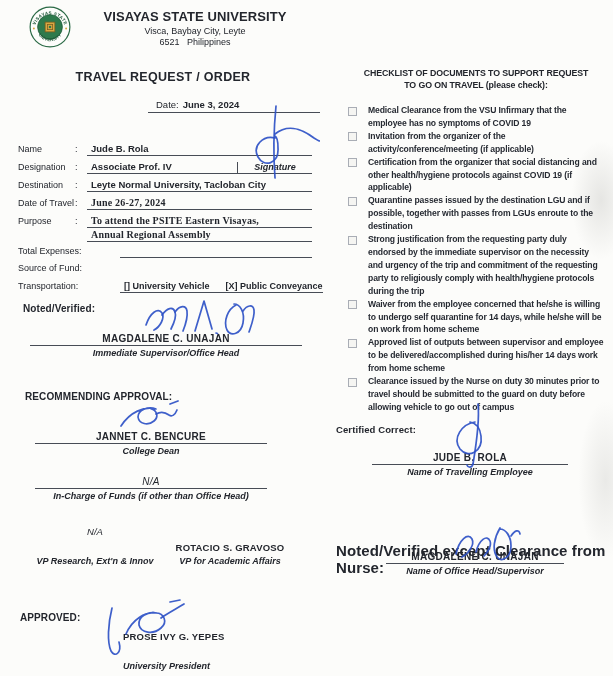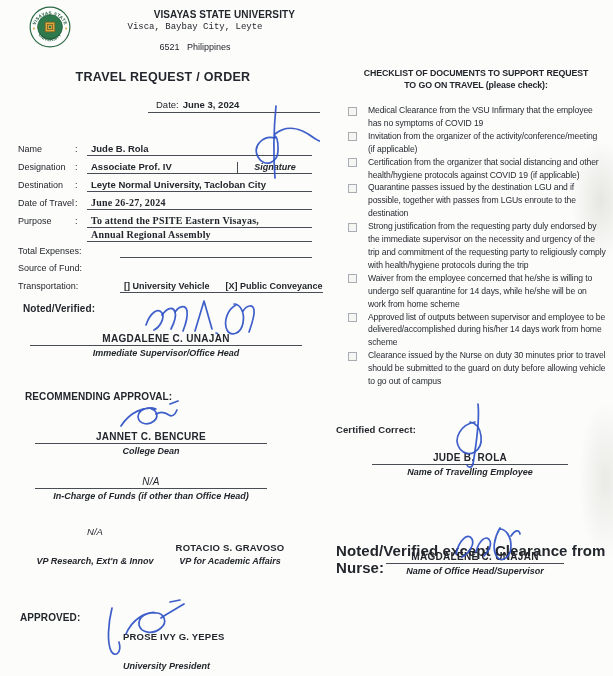--- a/index.html
+++ b/index.html
@@ -5,23 +5,23 @@
   html,body { margin:0; padding:0; background:#e8e8e6; }
   .page {
     position:relative; width:613px; height:676px; margin:0 auto;
     background:#fcfcfa; overflow:hidden;
     font-family:"Liberation Sans", sans-serif; color:#23262d;
   }
   .smudge { position:absolute; pointer-events:none; }
   
   .seal { position:absolute; left:28px; top:6px; }
   .univ-head { position:absolute; left:95px; top:9px; width:200px; text-align:center; }
-  .univ-name { font-weight:bold; font-size:10px; letter-spacing:0.1px;text-align:right; }
-  .univ-addr { font-size:9px; margin-top:2px;font-family:Liberation Mono, monospace; }
-  .univ-addr2 { font-size:9px; margin-top:10px; white-space:pre; }
+  .univ-name { font-weight:bold; font-size:13px; letter-spacing:0.1px; }
+  .univ-addr { font-size:9px; margin-top:2px; }
+  .univ-addr2 { font-size:9px; margin-top:1px; white-space:pre; }
   .form-title { position:absolute; left:63px; top:70px; width:200px; text-align:center;
     font-weight:bold; font-size:12.5px; letter-spacing:0.3px; }
   
   .date-row { position:absolute; left:148px; top:99px; width:164px;
     border-bottom:1.2px solid #474c55; padding-bottom:2px; padding-left:8px; font-size:9.5px; }
   .date-row .lbl { font-weight:normal; }
   .date-row .val { font-weight:bold; margin-left:4px; }
   
   .rows { position:absolute; left:18px; top:138px; width:294px; }
   .frow { display:flex; align-items:flex-end; height:18px; }
@@ -52,21 +52,21 @@
   .plain .nm { font-weight:bold; font-size:9.5px; letter-spacing:0.2px; }
   .plain .tt { font-style:italic; font-weight:bold; font-size:9px; }
   .plain .na { font-style:italic; font-size:9.5px; }
   
   .cl-title { position:absolute; left:348px; top:68px; width:256px; text-align:center;
     font-weight:bold; font-size:8.8px; line-height:11.5px; letter-spacing:-0.1px; }
   .cl-list { position:absolute; left:348px; top:104px; width:258px; }
   .cl-item { display:flex; gap:11px; margin:0; }
   .cl-box { flex:none; width:7px; height:7px; margin-top:2.5px; border:1px solid #a9adb5;
     background:#f5f5f2; }
-  .cl-text { flex:1; font-weight:normal; font-size:8.6px; line-height:12.9px;
+  .cl-text { flex:1; font-weight:bold; font-size:8.6px; line-height:12.9px;
     letter-spacing:-0.12px; color:#272b33; }
   
   .sig { position:absolute; }
   .sig path { fill:none; stroke:#2e51c5; stroke-width:1.7; stroke-linecap:round;
     stroke-linejoin:round; opacity:0.92; }
 </style>
 </head>
 <body>
 
 <div class="page">

